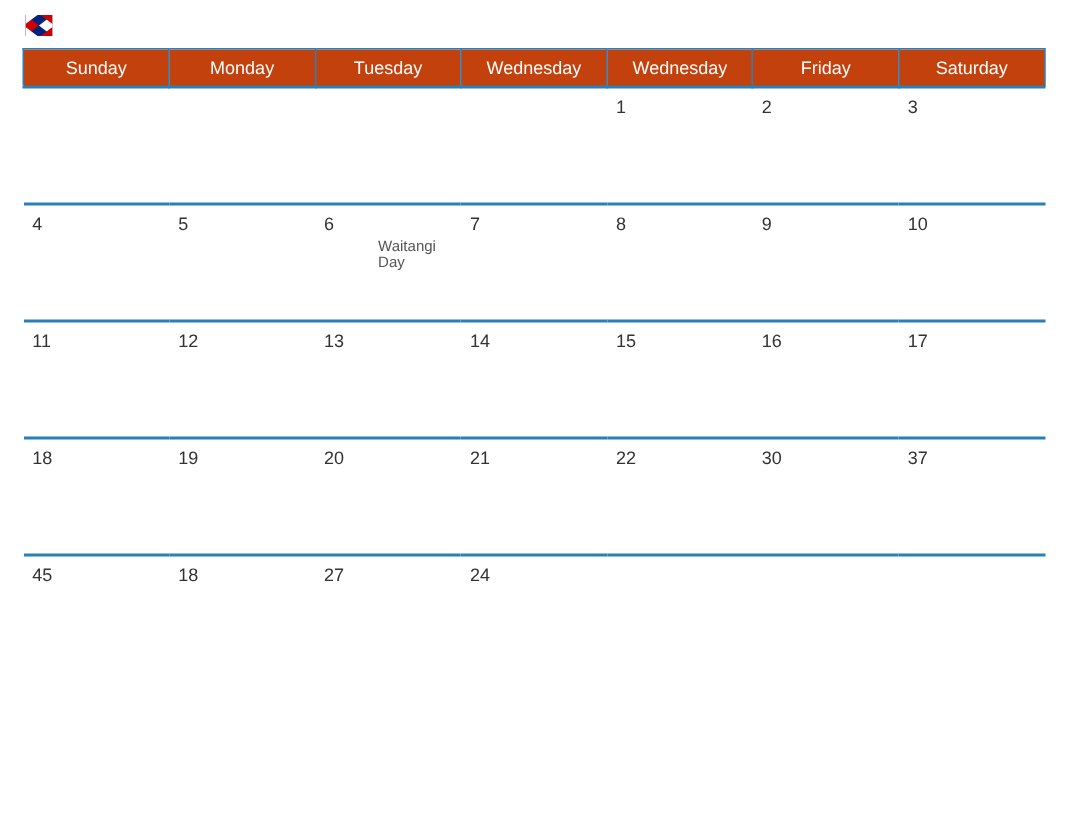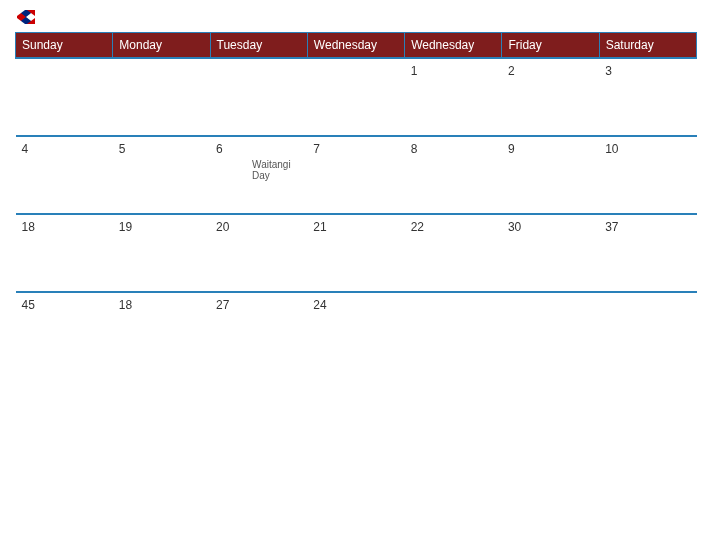--- a/index.html
+++ b/index.html
@@ -58,26 +58,26 @@
       font-size: 16px;
       color: #555;
       text-align: right;
       min-width: 110px;
     }
     .calendar {
       width: 100%;
       border-collapse: collapse;
     }
     .calendar thead tr th {
-      background: #7f1d1d;
+      background: #c2410c;
       color: #fff;
       font-size: 12px;
       font-weight: normal;
       padding: 5px 6px;
-      text-align: left;
+      text-align: center;
       border: 1px solid #2980b9;
     }
     .calendar tbody tr {
       border-top: 2px solid #2980b9;
     }
     .calendar tbody tr td {
       width: calc(100% / 7);
       height: 78px;
       vertical-align: top;
       padding: 5px 6px;
@@ -173,20 +173,43 @@
           <td>
             <span class="day-number">8</span>
           </td>
           <td>
             <span class="day-number">9</span>
           </td>
           <td>
             <span class="day-number">10</span>
           </td>
         </tr>
+        <tr class="row-odd">
+          <td>
+            <span class="day-number">11</span>
+          </td>
+          <td>
+            <span class="day-number">12</span>
+          </td>
+          <td>
+            <span class="day-number">13</span>
+          </td>
+          <td>
+            <span class="day-number">14</span>
+          </td>
+          <td>
+            <span class="day-number">15</span>
+          </td>
+          <td>
+            <span class="day-number">16</span>
+          </td>
+          <td>
+            <span class="day-number">17</span>
+          </td>
+        </tr>
         <tr class="row-even">
           <td>
             <span class="day-number">18</span>
           </td>
           <td>
             <span class="day-number">19</span>
           </td>
           <td>
             <span class="day-number">20</span>
           </td>

